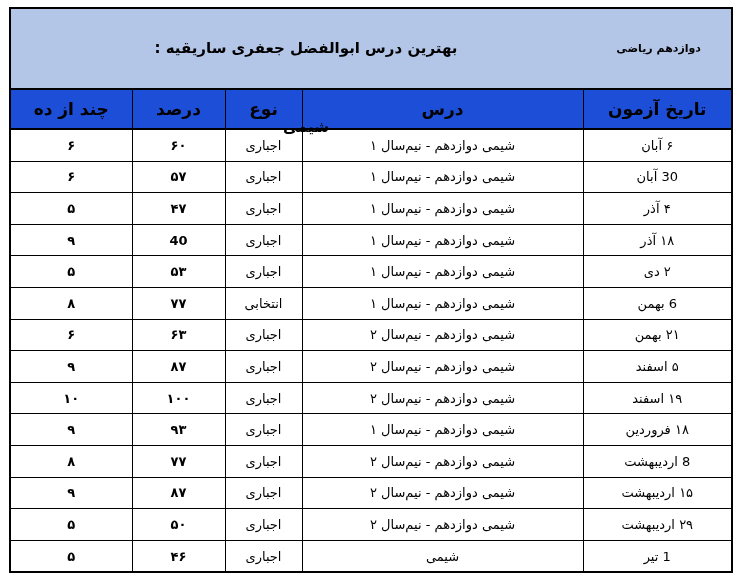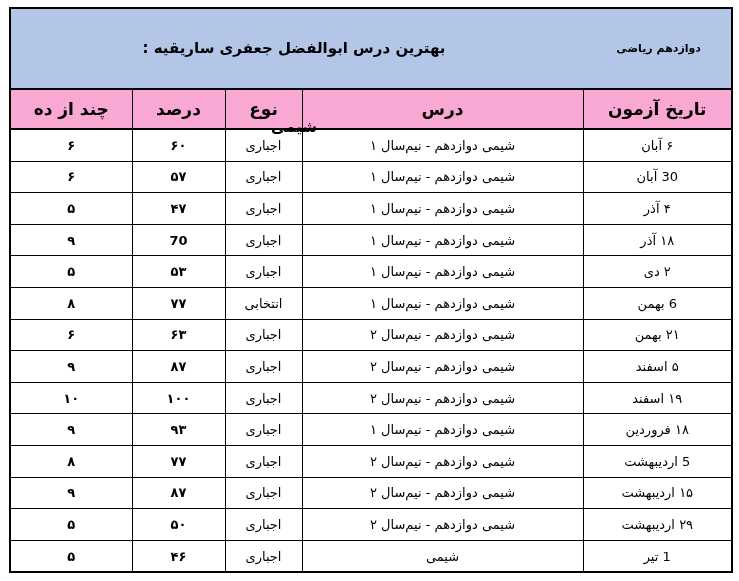--- a/index.html
+++ b/index.html
@@ -35,21 +35,21 @@
       right: 30px;
       top: 0;
       height: 61px;
       line-height: 79px;
       font-size: 11px;
       font-weight: bold;
       color: #000;
     }
     .banner .title {
       position: absolute;
-      left: 118px;
+      left: 130px;
       width: 330px;
       top: 0;
       height: 79px;
       line-height: 79px;
       text-align: center;
       font-size: 15px;
       font-weight: bold;
       color: #000;
     }
     table {
@@ -60,21 +60,21 @@
     th, td {
       border: 1px solid #000;
       text-align: center;
       padding: 0;
       overflow: hidden;
       white-space: nowrap;
     }
     tr > *:first-child { border-right: none; }
     tr > *:last-child { border-left: none; }
     thead th {
-      background: #f9a8d4;
+      background: #1d4ed8;
       height: 38px;
       font-size: 17px;
       font-weight: bold;
       border-top: none;
       border-bottom: 2px solid #000;
     }
     tbody td {
       height: 30.6px;
       font-size: 13px;
       color: #000;
@@ -133,21 +133,21 @@
           <td>۴ آذر</td>
           <td>شیمی دوازدهم - نیم‌سال ۱</td>
           <td>اجباری</td>
           <td class="num">۴۷</td>
           <td class="num">۵</td>
         </tr>
         <tr>
           <td>۱۸ آذر</td>
           <td>شیمی دوازدهم - نیم‌سال ۱</td>
           <td>اجباری</td>
-          <td class="num">70</td>
+          <td class="num">40</td>
           <td class="num">۹</td>
         </tr>
         <tr>
           <td>۲ دی</td>
           <td>شیمی دوازدهم - نیم‌سال ۱</td>
           <td>اجباری</td>
           <td class="num">۵۳</td>
           <td class="num">۵</td>
         </tr>
         <tr>
@@ -179,21 +179,21 @@
           <td class="num">۱۰</td>
         </tr>
         <tr>
           <td>۱۸ فروردین</td>
           <td>شیمی دوازدهم - نیم‌سال ۱</td>
           <td>اجباری</td>
           <td class="num">۹۳</td>
           <td class="num">۹</td>
         </tr>
         <tr>
-          <td>5 اردیبهشت</td>
+          <td>8 اردیبهشت</td>
           <td>شیمی دوازدهم - نیم‌سال ۲</td>
           <td>اجباری</td>
           <td class="num">۷۷</td>
           <td class="num">۸</td>
         </tr>
         <tr>
           <td>۱۵ اردیبهشت</td>
           <td>شیمی دوازدهم - نیم‌سال ۲</td>
           <td>اجباری</td>
           <td class="num">۸۷</td>

